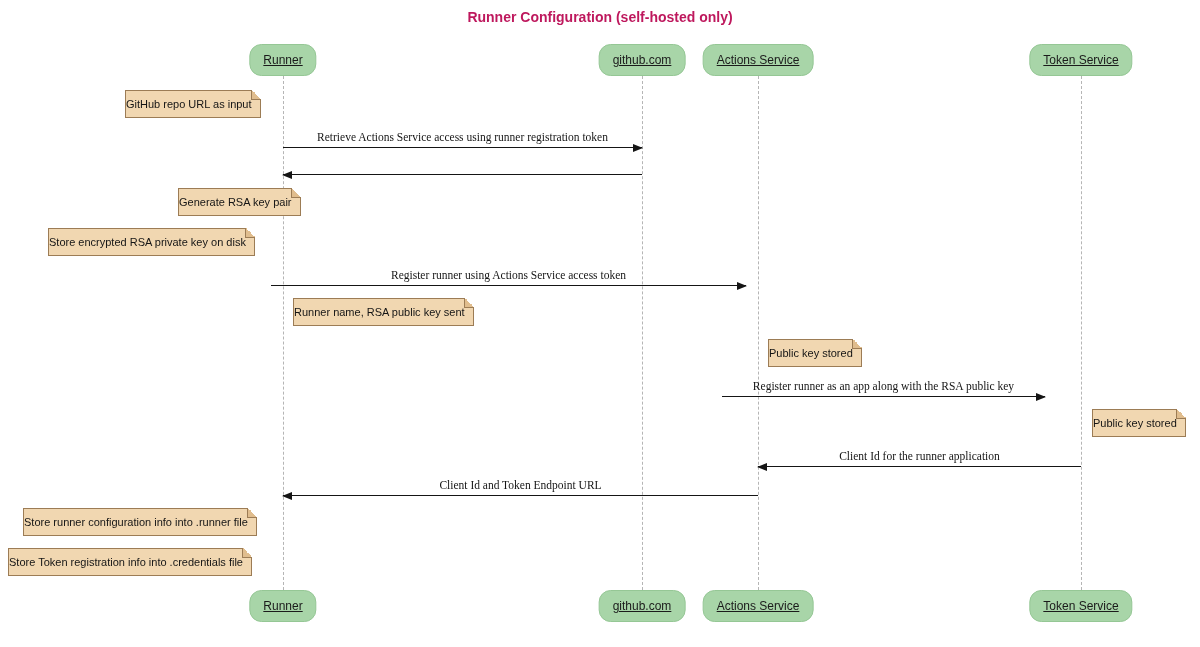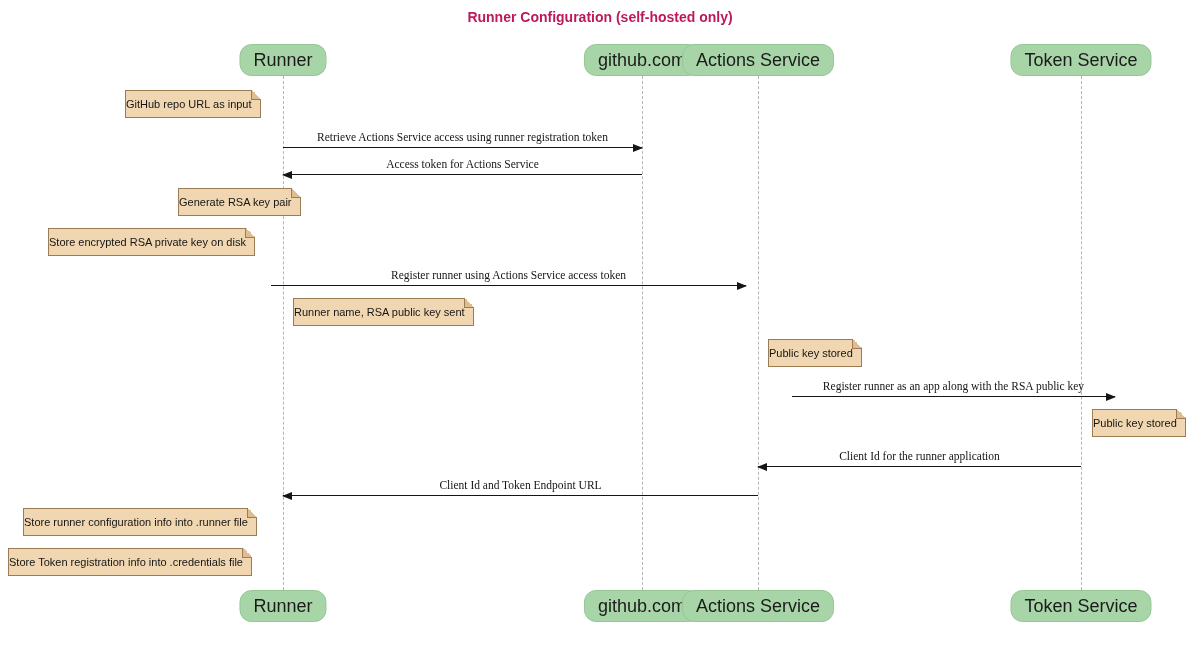--- a/index.html
+++ b/index.html
@@ -29,23 +29,24 @@
   }
   .participant {
     position: absolute;
     transform: translateX(-50%);
     background: var(--participant-fill, #a8d5a8);
     border: 1px solid var(--participant-border, #95c795);
     border-radius: 12px;
     height: 30px;
     line-height: 30px;
     padding: 0 13px;
-    font-size: 18px;
+    font-size: 12px;
     white-space: nowrap;
     color: #1b1b1b;
+    text-decoration: underline;
   }
   .message { position: absolute; height: 18px; font-family: Liberation Serif, serif; }
   .msg-label {
     position: absolute;
     left: 0; right: 0;
     bottom: 4px;
     text-align: center;
     font-size: 11.5px;
     line-height: 13px;
     white-space: nowrap;
@@ -108,30 +109,29 @@
       <div class="lifeline" style="left: 758px; top: 76px; height: 514px;"></div>
       <div class="lifeline" style="left: 1081px; top: 76px; height: 514px;"></div>
     </div>
   <div id="layer-messages">
       <div class="message" style="left: 283px; width: 359px; top: 130px;">
         <div class="msg-label">Retrieve Actions Service access using runner registration token</div>
         <div class="msg-line"></div>
         <div class="msg-arrow-right"></div>
       </div>
       <div class="message" style="left: 283px; width: 359px; top: 157px;">
-        <div class="msg-label">Access token for Actions Service</div>
         <div class="msg-line"></div>
         <div class="msg-arrow-left"></div>
       </div>
       <div class="message" style="left: 271px; width: 475px; top: 268px;">
         <div class="msg-label">Register runner using Actions Service access token</div>
         <div class="msg-line"></div>
         <div class="msg-arrow-right"></div>
       </div>
-      <div class="message" style="left: 792px; width: 323px; top: 379px;">
+      <div class="message" style="left: 722px; width: 323px; top: 379px;">
         <div class="msg-label">Register runner as an app along with the RSA public key</div>
         <div class="msg-line"></div>
         <div class="msg-arrow-right"></div>
       </div>
       <div class="message" style="left: 758px; width: 323px; top: 449px;">
         <div class="msg-label">Client Id for the runner application</div>
         <div class="msg-line"></div>
         <div class="msg-arrow-left"></div>
       </div>
       <div class="message" style="left: 283px; width: 475px; top: 478px;">

